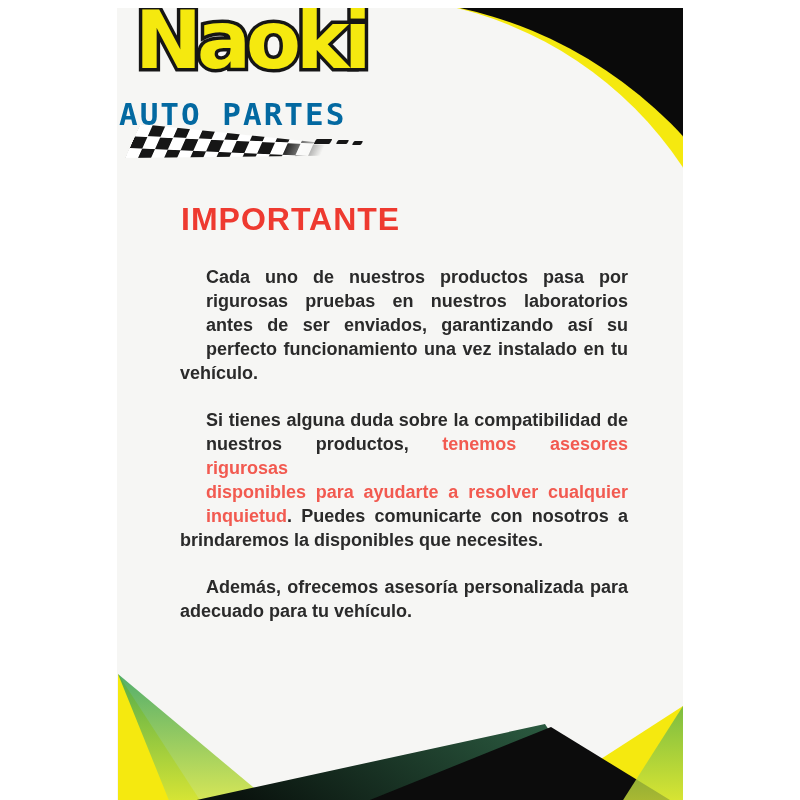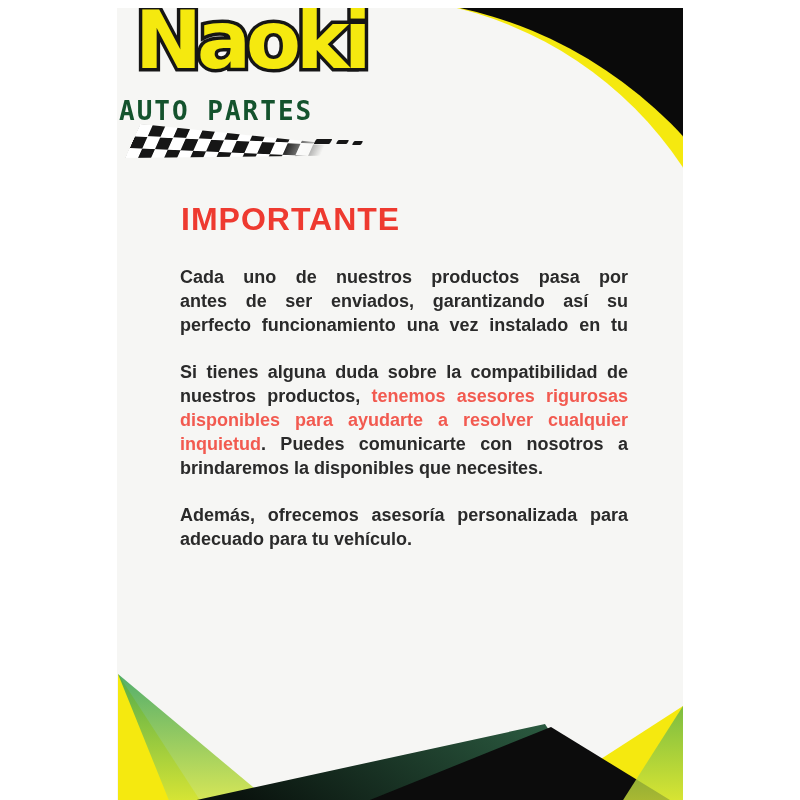--- a/index.html
+++ b/index.html
@@ -29,21 +29,21 @@
   .logo-text{
     position:absolute;left:18px;top:-14px;
     font-family:"DejaVu Sans", sans-serif;
     font-size:80px;font-weight:900;letter-spacing:-5px;
     color:var(--brand-yellow,#f5e90f);
     -webkit-text-stroke:7px #161616;paint-order:stroke fill;
   }
   .logo-sub{
     position:absolute;left:2px;top:88px;
     font-family:"DejaVu Sans Mono", monospace;
-    font-size:26px;font-weight:700;letter-spacing:2px;color:#14532d;
+    font-size:31px;font-weight:700;letter-spacing:2px;color:#0369a1;
   }
   .flag-wrap{position:absolute;left:2px;top:116px;width:250px;height:34px;}
   .flag{
     position:absolute;left:6px;top:0;width:196px;height:34px;
     background:repeating-conic-gradient(#161616 0% 25%, #ffffff 25% 50%);
     background-size:26px 24px;
     transform:skewX(-22deg) rotate(2.5deg);transform-origin:bottom left;
     clip-path:polygon(0 0, 100% 32%, 100% 68%, 0 100%);
     -webkit-mask-image:linear-gradient(to right,#000 78%,transparent 99%);
     mask-image:linear-gradient(to right,#000 78%,transparent 99%);
@@ -63,21 +63,21 @@
     font-size:32px;font-weight:700;letter-spacing:1px;
     color:var(--heading-red,#ee3a30);
   }
   .body-text{
     position:absolute;left:63px;top:257px;width:448px;
     font-size:18px;font-weight:700;color:var(--body-dark,#2a2a2a);
     line-height:24px;
   }
   .para{margin:0 0 23px 0;}
   .line{display:block;}
-  .line.just{text-align:justify;text-align-last:justify;}
+  .line.just{text-align:justify;text-align-last:justify;margin-left:26px;}
   .hl{color:var(--highlight-red,#f25a50);}
   
   .bottom-deco{position:absolute;left:0;bottom:0;width:566px;height:140px;}
   .tri{position:absolute;inset:0;}
   .tri-yellow-left{
     background:var(--brand-yellow,#f6ea0c);
     clip-path:polygon(1px 6px, 1px 140px, 88px 140px);
   }
   .tri-green-left{
     background:linear-gradient(to bottom, var(--green-mid,#2f9e55), var(--green-light,#d9e73a));
@@ -121,22 +121,24 @@
     <div class="dash d1"></div>
     <div class="dash d2"></div>
     <div class="dash d3"></div>
   </div>
 
 
   <div class="heading">IMPORTANTE</div>
   <div class="body-text">
       <div class="para">
         <div class="line just"><span>Cada uno de nuestros productos pasa por</span></div>
+        <div class="line just"><span>rigurosas pruebas en nuestros laboratorios</span></div>
         <div class="line just"><span>antes de ser enviados, garantizando así su</span></div>
         <div class="line just"><span>perfecto funcionamiento una vez instalado en tu</span></div>
+        <div class="line"><span>vehículo.</span></div>
       </div>
       <div class="para">
         <div class="line just"><span>Si tienes alguna duda sobre la compatibilidad de</span></div>
         <div class="line just"><span>nuestros productos, </span><span class="hl">tenemos asesores rigurosas</span></div>
         <div class="line just"><span class="hl">disponibles para ayudarte a resolver cualquier</span></div>
         <div class="line just"><span class="hl">inquietud</span><span>. Puedes comunicarte con nosotros a</span></div>
         <div class="line"><span>brindaremos la disponibles que necesites.</span></div>
       </div>
       <div class="para">
         <div class="line just"><span>Además, ofrecemos asesoría personalizada para</span></div>

